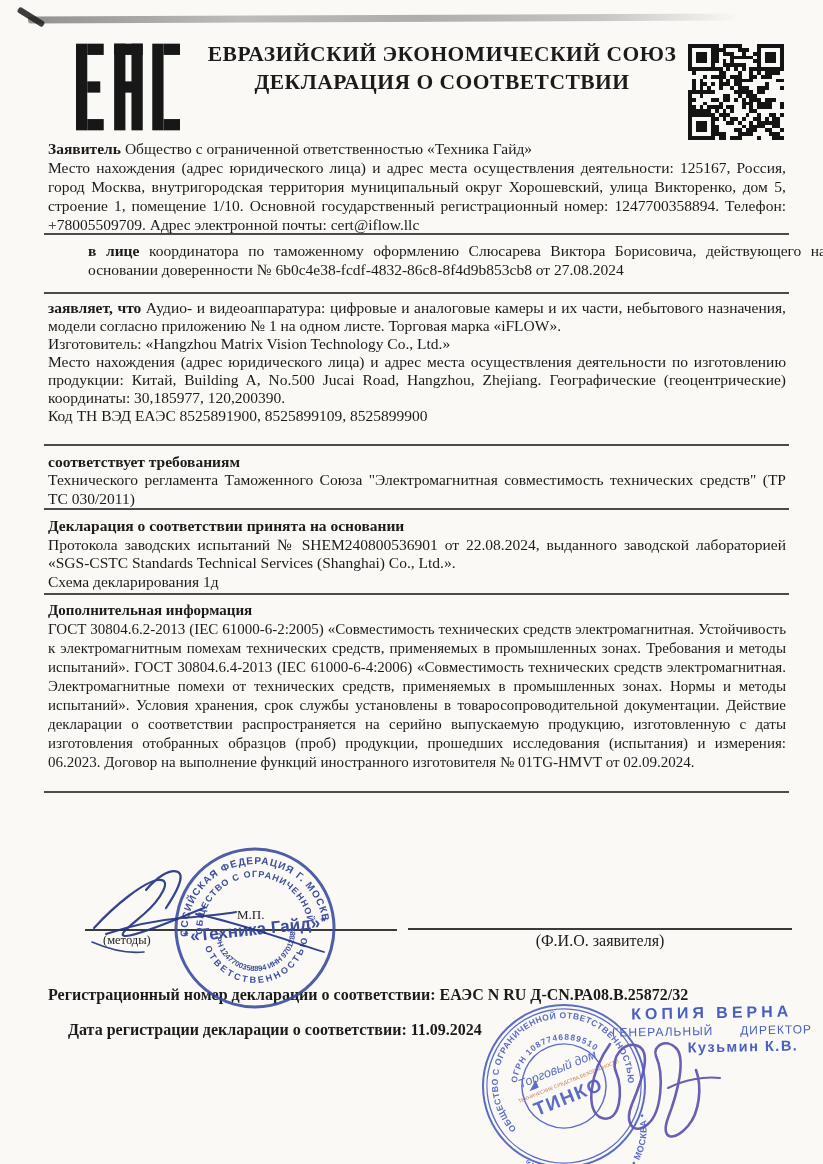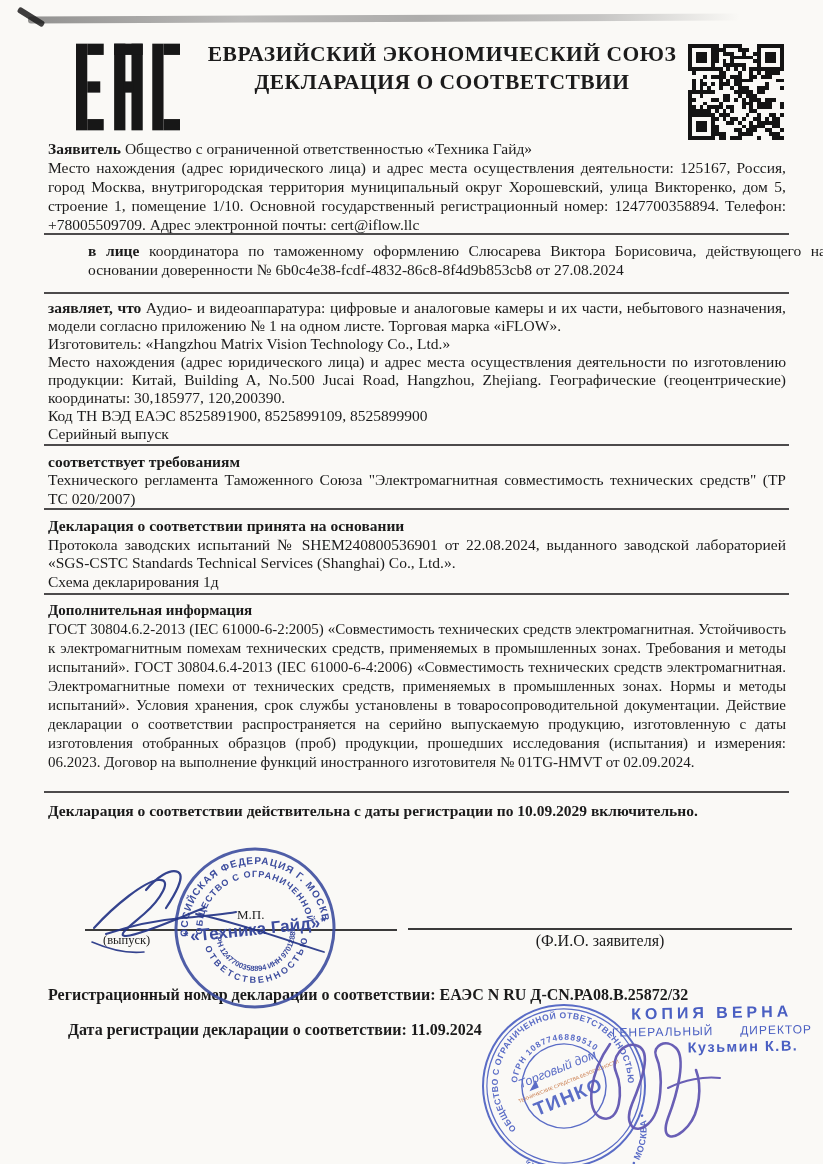--- a/index.html
+++ b/index.html
@@ -428,47 +428,45 @@
   <div class="sec" style="top:241px;margin-left:40px;">
     <p class="para"><b class="lbl">в лице </b><span>координатора по таможенному оформлению Слюсарева Виктора Борисовича, действующего на основании доверенности № 6b0c4e38-fcdf-4832-86c8-8f4d9b853cb8 от 27.08.2024</span></p>
   </div>
   <div class="rule" style="top:292px;"></div>
 
   <div class="sec" style="top:299px;line-height:18px;">
     <p class="para"><b class="lbl">заявляет, что </b><span>Аудио- и видеоаппаратура: цифровые и аналоговые камеры и их части, небытового назначения, модели согласно приложению № 1 на одном листе. Торговая марка «iFLOW».</span></p>
     <p class="para">Изготовитель: «Hangzhou Matrix Vision Technology Co., Ltd.»</p>
     <p class="para">Место нахождения (адрес юридического лица) и адрес места осуществления деятельности по изготовлению продукции: Китай, Building A, No.500 Jucai Road, Hangzhou, Zhejiang. Географические (геоцентрические) координаты: 30,185977, 120,200390.</p>
     <p class="para">Код ТН ВЭД ЕАЭС 8525891900, 8525899109, 8525899900</p>
-    <p class="para">Серийный выпуск</p>
   </div>
   <div class="rule" style="top:444px;"></div>
 
   <div class="sec" style="top:453px;line-height:18.3px;">
     <p class="para"><b class="lbl">соответствует требованиям</b></p>
-    <p class="para">Технического регламента Таможенного Союза "Электромагнитная совместимость технических средств" (ТР ТС 020/2007)</p>
+    <p class="para">Технического регламента Таможенного Союза "Электромагнитная совместимость технических средств" (ТР ТС 030/2011)</p>
   </div>
   <div class="rule" style="top:508px;"></div>
 
   <div class="sec" style="top:517px;line-height:18.5px;">
     <p class="para"><b class="lbl">Декларация о соответствии принята на основании</b></p>
     <p class="para">Протокола заводских испытаний № SHEM240800536901 от 22.08.2024, выданного заводской лабораторией «SGS-CSTC Standards Technical Services (Shanghai) Co., Ltd.».</p>
     <p class="para">Схема декларирования 1д</p>
   </div>
   <div class="rule" style="top:593px;"></div>
 
   <div class="sec" style="top:601px;font-size:15px;">
     <p class="para"><b class="lbl">Дополнительная информация</b></p>
     <p class="para">ГОСТ 30804.6.2-2013 (IEC 61000-6-2:2005) «Совместимость технических средств электромагнитная. Устойчивость к электромагнитным помехам технических средств, применяемых в промышленных зонах. Требования и методы испытаний». ГОСТ 30804.6.4-2013 (IEC 61000-6-4:2006) «Совместимость технических средств электромагнитная. Электромагнитные помехи от технических средств, применяемых в промышленных зонах. Нормы и методы испытаний». Условия хранения, срок службы установлены в товаросопроводительной документации. Действие декларации о соответствии распространяется на серийно выпускаемую продукцию, изготовленную с даты изготовления отобранных образцов (проб) продукции, прошедших исследования (испытания) и измерения: 06.2023. Договор на выполнение функций иностранного изготовителя № 01TG-HMVT от 02.09.2024.</p>
   </div>
   <div class="rule" style="top:791px;"></div>
 
-  <div class="sec" style="top:801px;font-weight:bold;">Декларация о соответствии действительна с даты регистрации по  10.09.2029 включительно.</div>
 
   <div class="sig-line" style="left:85px;top:929px;width:312px;"></div>
-  <div class="small-label" style="left:103px;top:933px;">(выпуск)</div>
+  <div class="small-label" style="left:103px;top:933px;">(методы)</div>
   <div class="mp">М.П.</div>
   <div class="sig-line" style="left:408px;top:928px;width:384px;"></div>
   <div class="fio-sub">(Ф.И.О. заявителя)</div>
 
   <div class="abs stamp" style="left:170px;top:843px;">
     <svg width="170" height="170" viewBox="0 0 170 170">
       <defs>
         <path id="tg-top-out" d="M 17 89 A 68 68 0 1 1 153 89"></path>
         <path id="tg-top-in" d="M 32 87 A 53 53 0 1 1 138 87"></path>
         <path id="tg-bot-in" d="M 32 87 A 53 53 0 1 0 138 87"></path>

